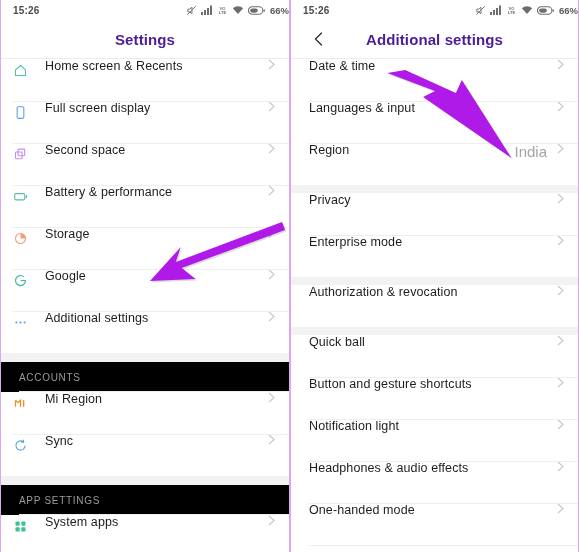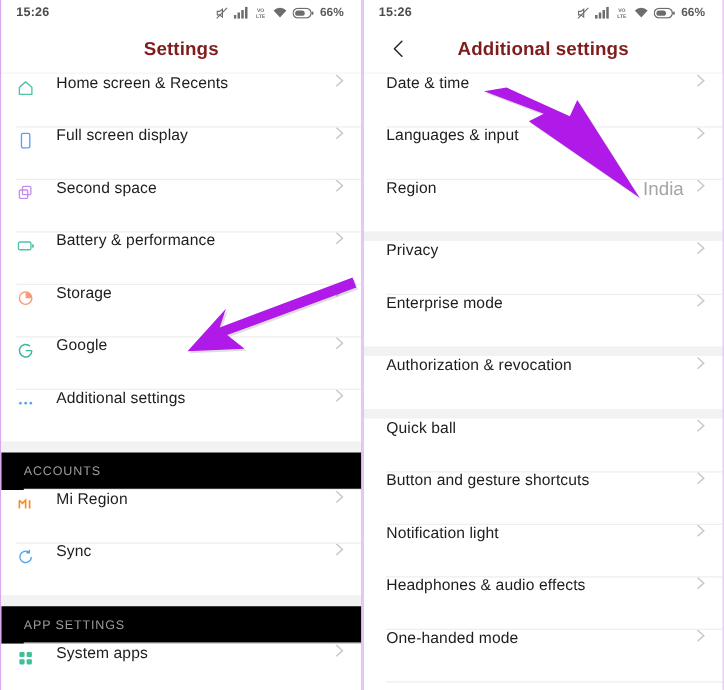--- a/index.html
+++ b/index.html
@@ -17,39 +17,39 @@
     background: #ffffff;
     overflow: hidden;
   }
   .phone.left  { width: 290px; border-right: 1px solid #dba6f2; border-left:1px solid #dba6f2; }
   .phone.right { width: 289px; border-left: 1px solid #dba6f2; border-right:1px solid #dba6f2; }
 
   
   .statusbar {
     height: 20px;
     display: flex; align-items: center;
-    padding: 0 14px 0 12px;
+    padding: 0 0 0 12px;
     font-size: 10px; font-weight: bold; color: #4a4a4a;
     background: #fff;
   }
   .sb-time { letter-spacing: .2px; }
   .sb-icons {
     margin-left: auto; display: flex; align-items: center; gap: 4px;
     color: #6d6d6d;
   }
   .sb-icons svg { display: block; }
   .sb-pct { font-size: 9.5px; font-weight: bold; color: #5a5a5a; margin-left: 1px; }
 
   
   .titlebar {
     height: 38px; position: relative;
     display: flex; align-items: center; justify-content: center;
     background: #fff;
   }
-  .titlebar .title { font-size: 15px; font-weight: bold; color: #7f1d1d; letter-spacing: .1px; }
+  .titlebar .title { font-size: 15px; font-weight: bold; color: #4c1d95; letter-spacing: .1px; }
   .back-btn {
     position: absolute; left: 20px; top: 50%; transform: translateY(-50%);
     width: 16px; height: 16px;
   }
   .back-btn svg { display:block; }
 
   .hdr-rule { height:1px; background:#ececec; }
 
   
   .list { background: #fff; }

